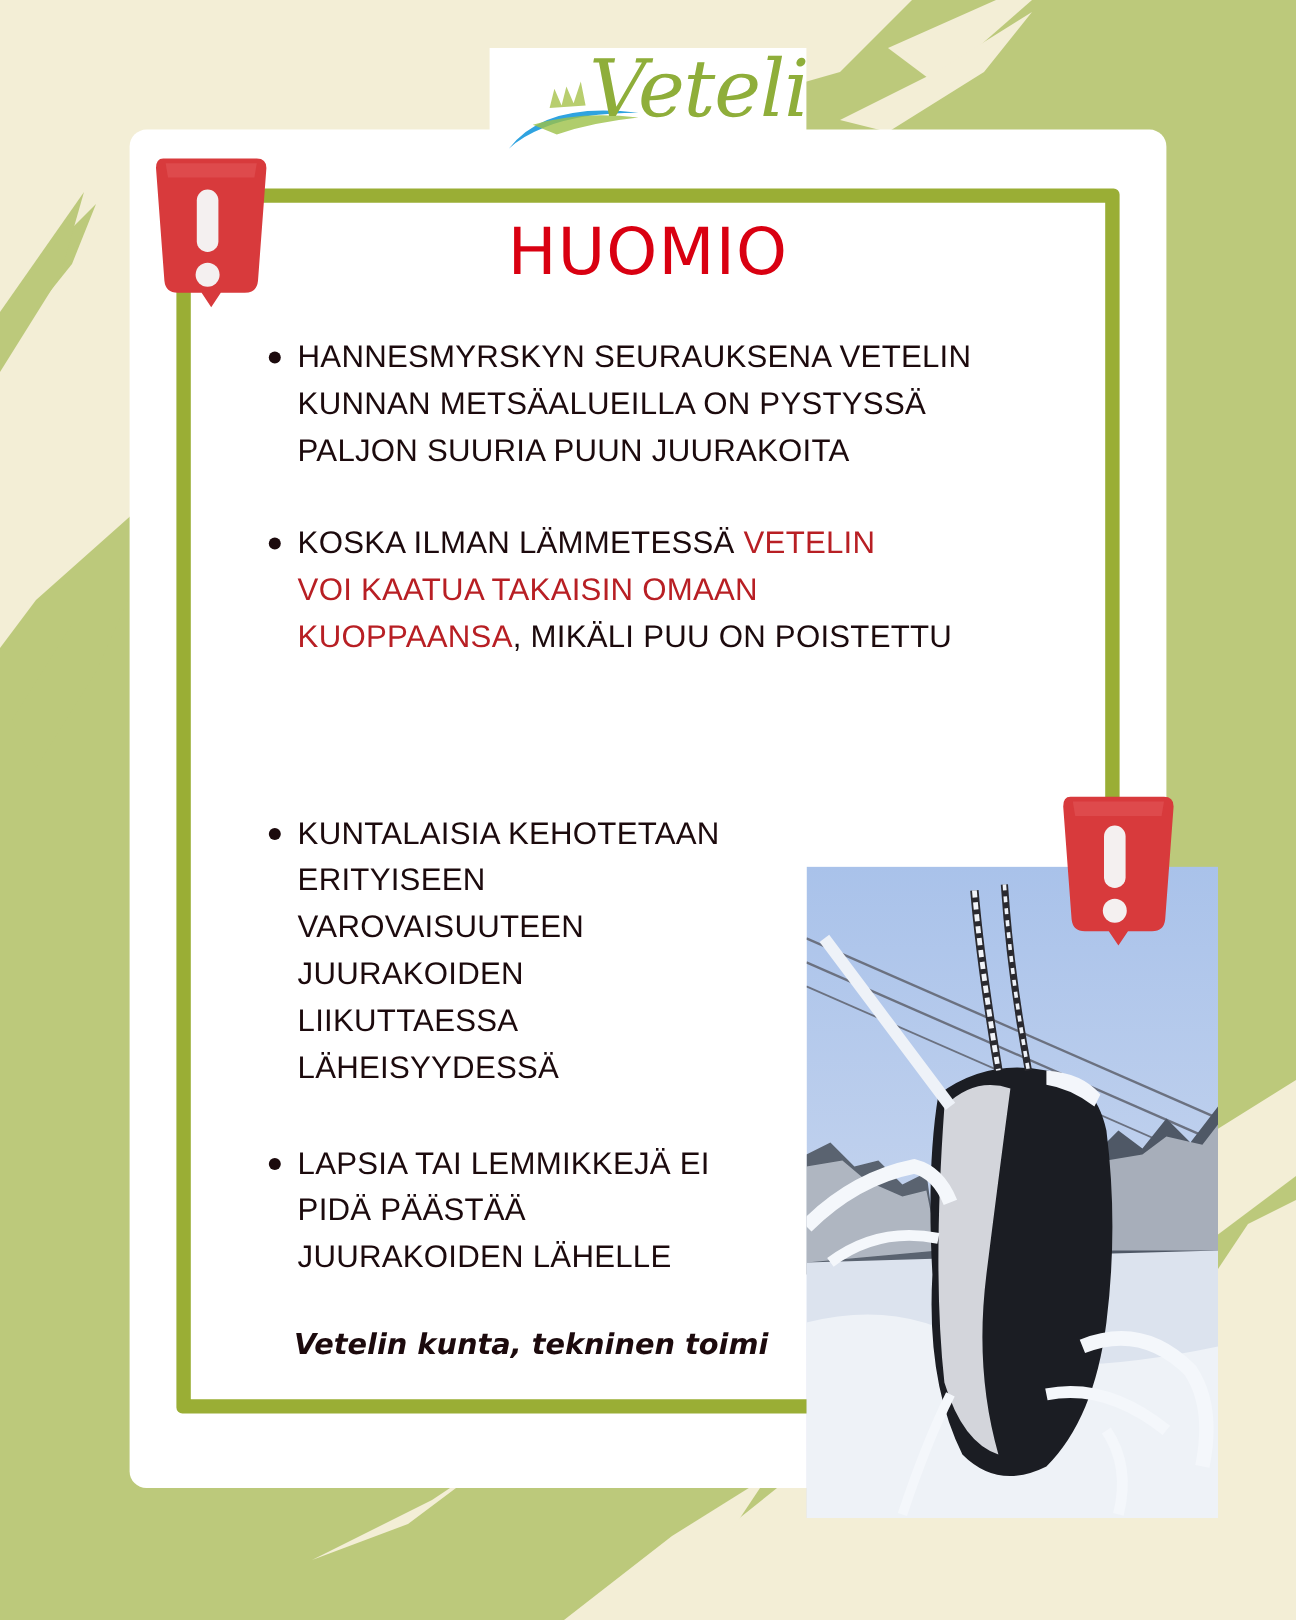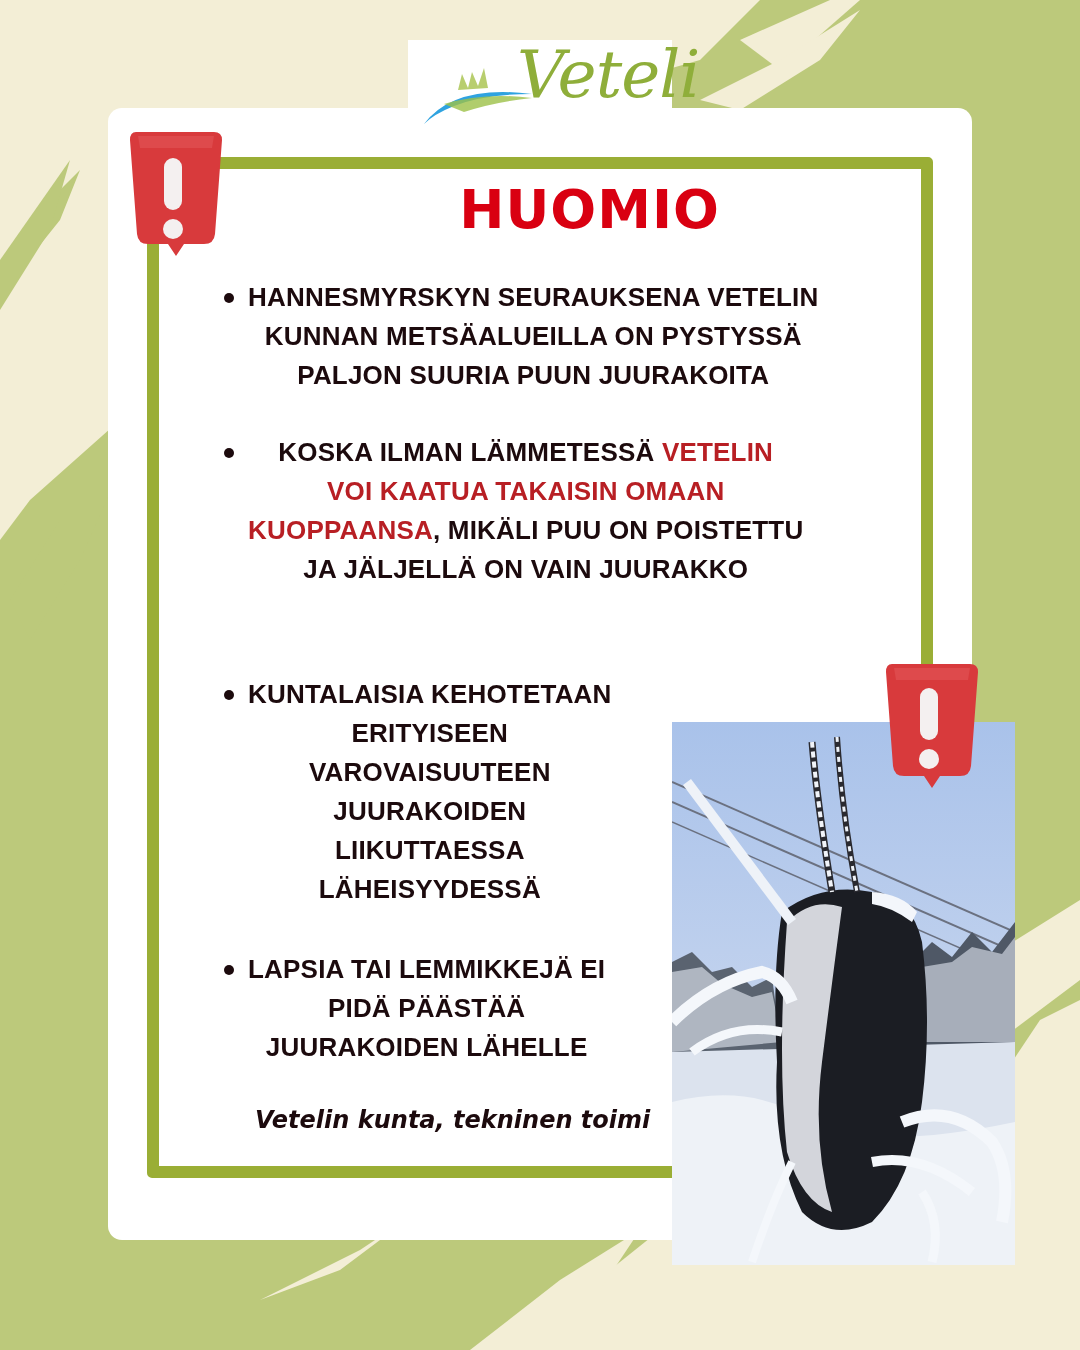--- a/index.html
+++ b/index.html
@@ -1,28 +1,28 @@
 <!DOCTYPE html>
 <html><head>
 <meta charset="utf-8">
 <style>
   html, body { margin: 0; padding: 0; }
   body { width: 1080px; height: 1350px; position: relative; overflow: hidden; background: #f3eed6; font-family: "DejaVu Sans", sans-serif; }
   .bg-layer { position: absolute; left: 0; top: 0; width: 1080px; height: 1350px; }
   .logo-box { position: absolute; left: 408px; top: 40px; width: 264px; height: 88px; background: #ffffff; }
-  .logo-text { position: absolute; left: 109px; top: -4px; font-family: "DejaVu Serif", serif; font-style: italic; font-size: 66px; color: #8fae3a; letter-spacing: -1px; }
+  .logo-text { position: absolute; left: 83px; top: -4px; font-family: "DejaVu Serif", serif; font-style: italic; font-size: 66px; color: #8fae3a; letter-spacing: -1px; }
   .card { position: absolute; left: 108px; top: 108px; width: 864px; height: 1132px; background: #ffffff; border-radius: 14px; }
   .frame { position: absolute; left: 147px; top: 157px; width: 762px; height: 997px; border: 12px solid #9aae35; border-radius: 5px; }
-  .title { position: absolute; left: 360px; top: 178px; width: 360px; text-align: right; font-family: "DejaVu Sans", sans-serif; font-weight: bold; font-size: 54px; color: #d90011; letter-spacing: 1px; }
+  .title { position: absolute; left: 360px; top: 178px; width: 360px; text-align: center; font-family: "DejaVu Sans", sans-serif; font-weight: normal; font-size: 54px; color: #d90011; letter-spacing: 1px; }
   .bullets { position: absolute; left: 222px; top: 0; width: 680px; }
-  .bullet { position: absolute; left: 0; padding-left: 26px; font-family: "Liberation Sans", sans-serif; font-weight: bold; font-size: 26px; line-height: 39px; color: #1c0a0d; letter-spacing: 0.2px; text-align: center; }
+  .bullet { position: absolute; left: 0; padding-left: 26px; font-family: "Liberation Sans", sans-serif; font-weight: normal; font-size: 26px; line-height: 39px; color: #1c0a0d; letter-spacing: 0.2px; }
   .bullet .dot { position: absolute; left: 2px; top: 15px; width: 10px; height: 10px; border-radius: 50%; background: #1c0a0d; }
   .bullet .line { display: block; white-space: nowrap; }
   .red { color: #b81f24; }
-  .sig { position: absolute; left: 245px; top: 1106px; font-family: "DejaVu Sans", sans-serif; font-weight: bold; font-style: italic; font-size: 24px; color: #1c0a0d; margin-left: 10px; }
+  .sig { position: absolute; left: 245px; top: 1106px; font-family: "DejaVu Sans", sans-serif; font-weight: bold; font-style: italic; font-size: 24px; color: #1c0a0d; }
   .photo { position: absolute; left: 672px; top: 722px; width: 343px; height: 543px; overflow: hidden; }
   .alert { position: absolute; }
 </style>
 </head>
 <body>
 
 <svg class="bg-layer" viewBox="0 0 1080 1350">
   <rect width="1080" height="1350" fill="#f3eed6"></rect>
   <path d="M0 540 L30 500 L120 420 L200 330 L300 250 L420 160 L560 100 L700 60 L760 0 L1080 0 L1080 900 L1000 950 L900 1050 L780 1150 L660 1230 L560 1310 L500 1350 L0 1350 Z" fill="#bcc97b"></path>
   <path d="M10 600 L60 520 L120 470 L80 560 L30 640 Z" fill="#bcc97b"></path>
@@ -64,21 +64,20 @@
     <span class="line"><span>HANNESMYRSKYN SEURAUKSENA VETELIN</span></span>
     <span class="line"><span>KUNNAN METSÄALUEILLA ON PYSTYSSÄ</span></span>
     <span class="line"><span>PALJON SUURIA PUUN JUURAKOITA</span></span>
   </div>
 
   <div class="bullet" style="top:433px">
     <span class="dot"></span>
     <span class="line"><span>KOSKA ILMAN LÄMMETESSÄ </span><span class="red">VETELIN</span></span>
     <span class="line red"><span>VOI KAATUA TAKAISIN OMAAN</span></span>
     <span class="line"><span class="red">KUOPPAANSA</span><span>, MIKÄLI PUU ON POISTETTU</span></span>
-    <span class="line"><span>JA JÄLJELLÄ ON VAIN JUURAKKO</span></span>
   </div>
 
   <div class="bullet" style="top:675px">
     <span class="dot"></span>
     <span class="line"><span>KUNTALAISIA KEHOTETAAN</span></span>
     <span class="line"><span>ERITYISEEN</span></span>
     <span class="line"><span>VAROVAISUUTEEN</span></span>
     <span class="line"><span>JUURAKOIDEN</span></span>
     <span class="line"><span>LIIKUTTAESSA</span></span>
     <span class="line"><span>LÄHEISYYDESSÄ</span></span>

